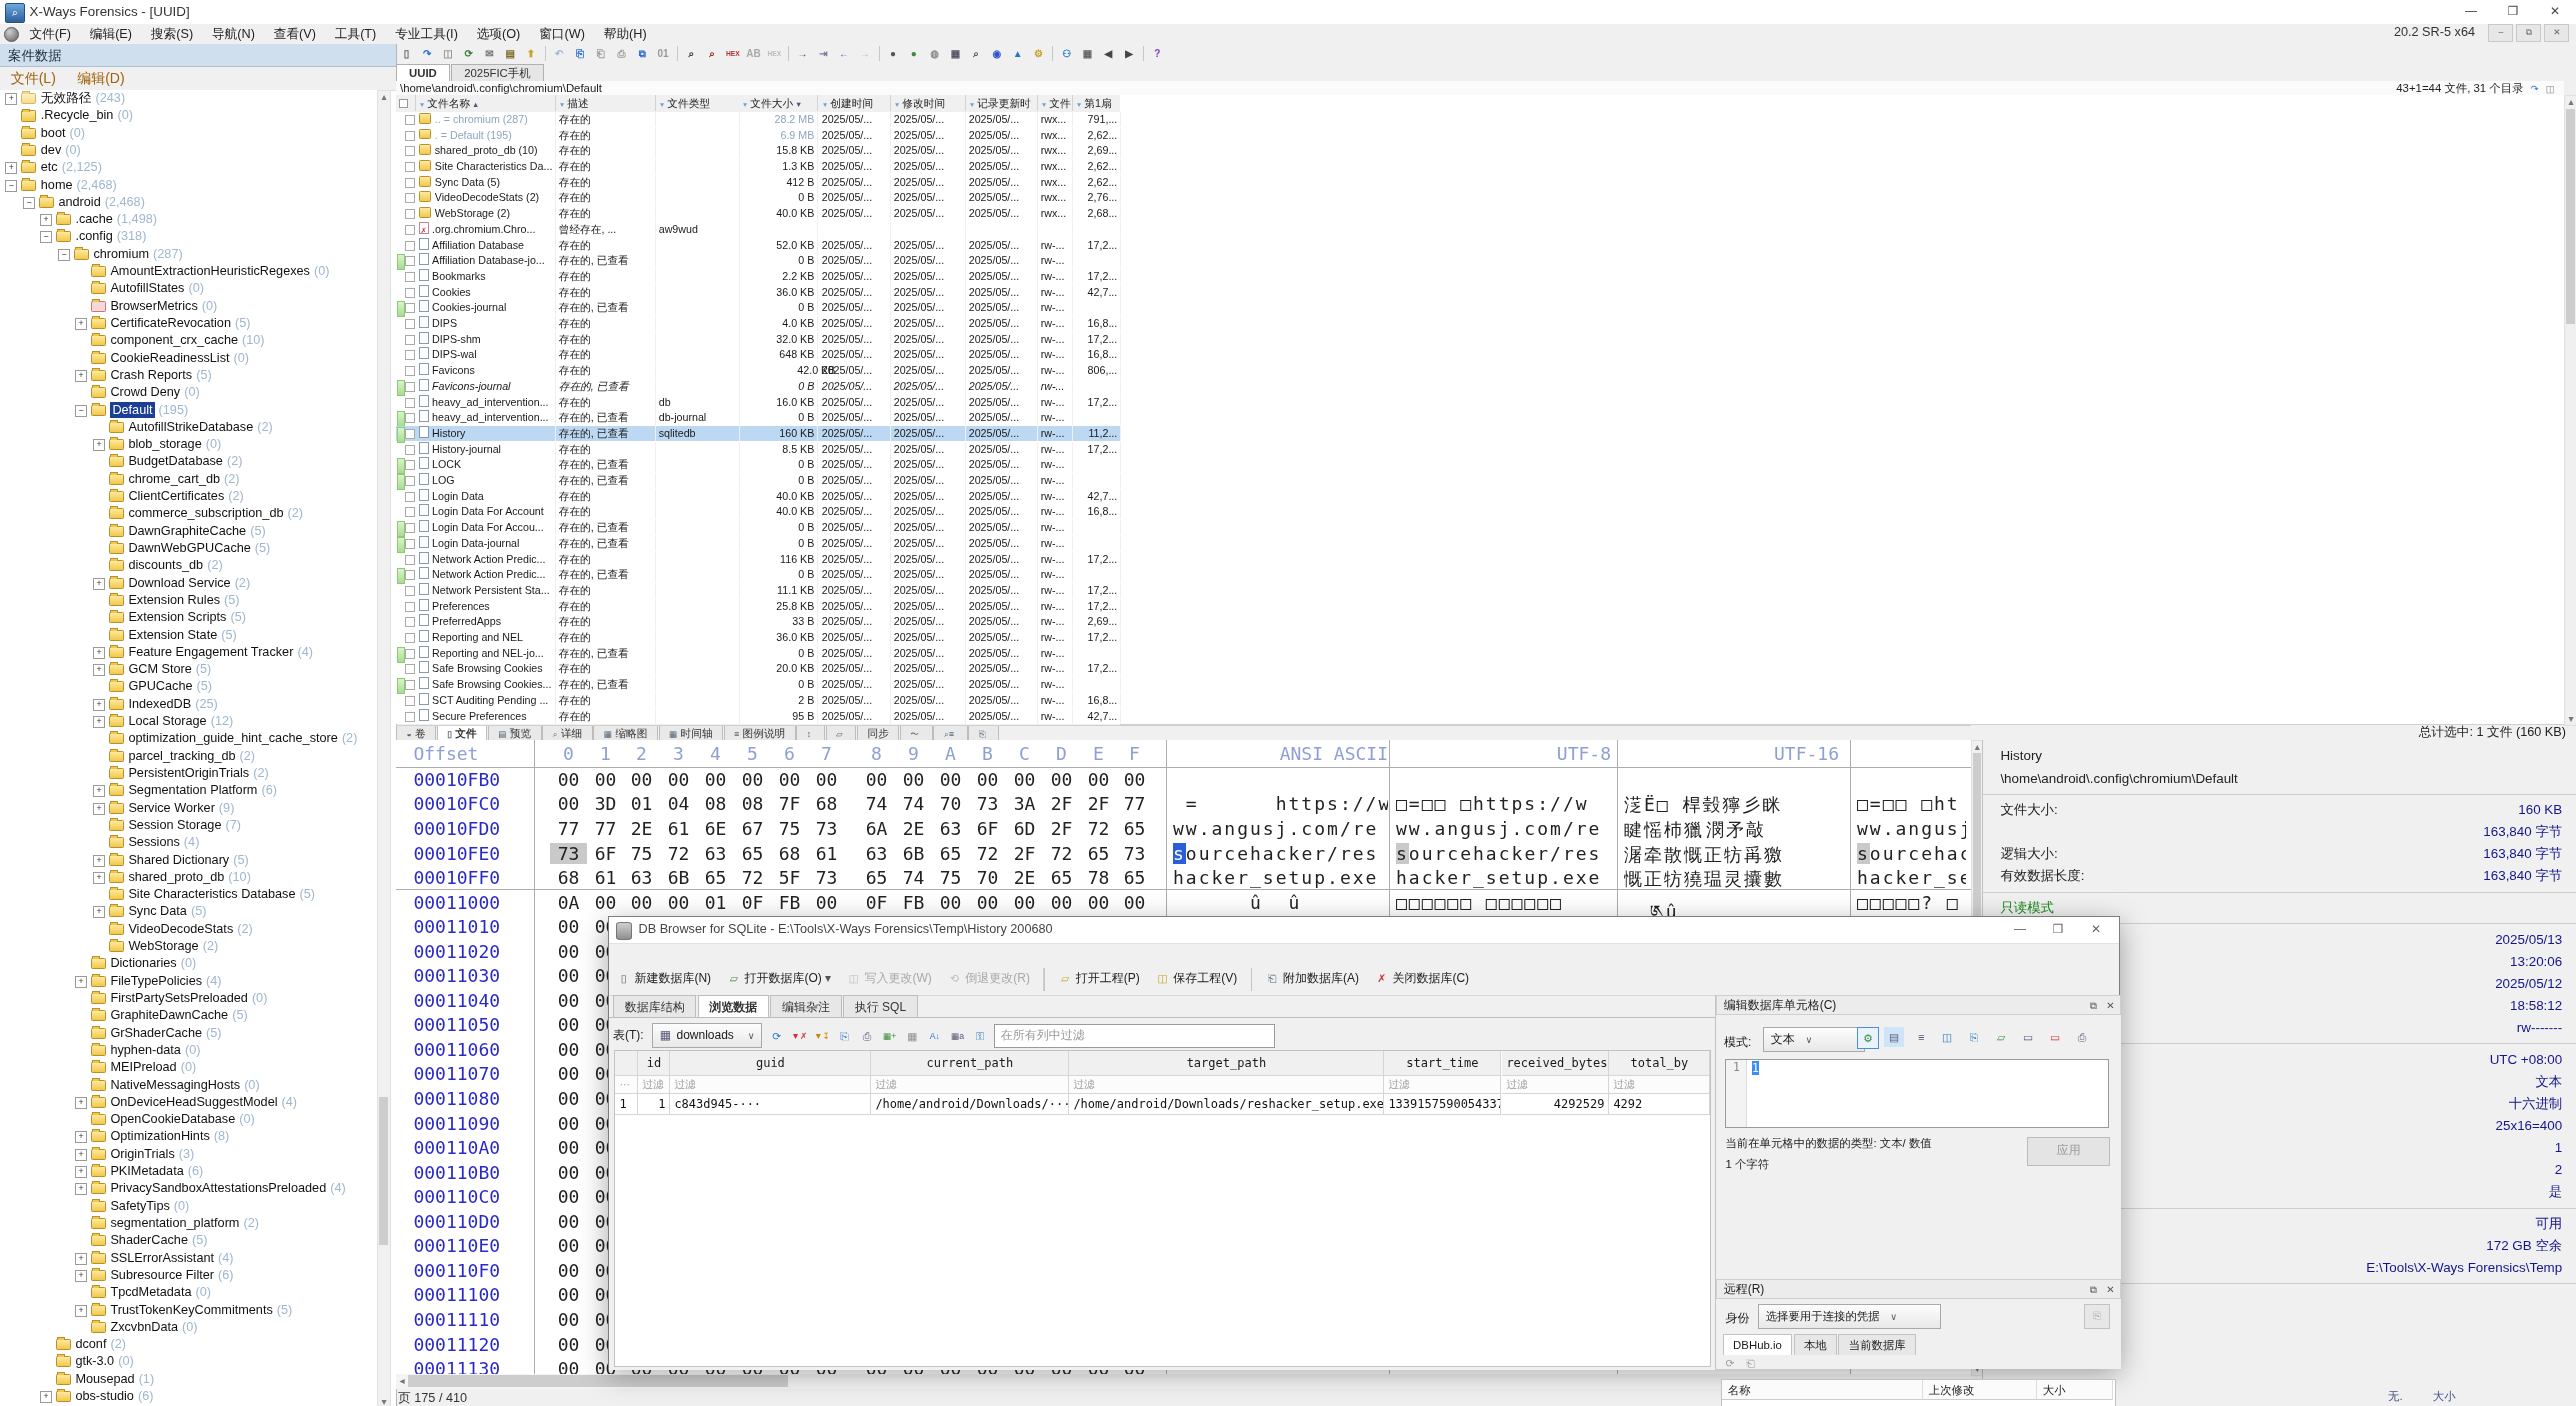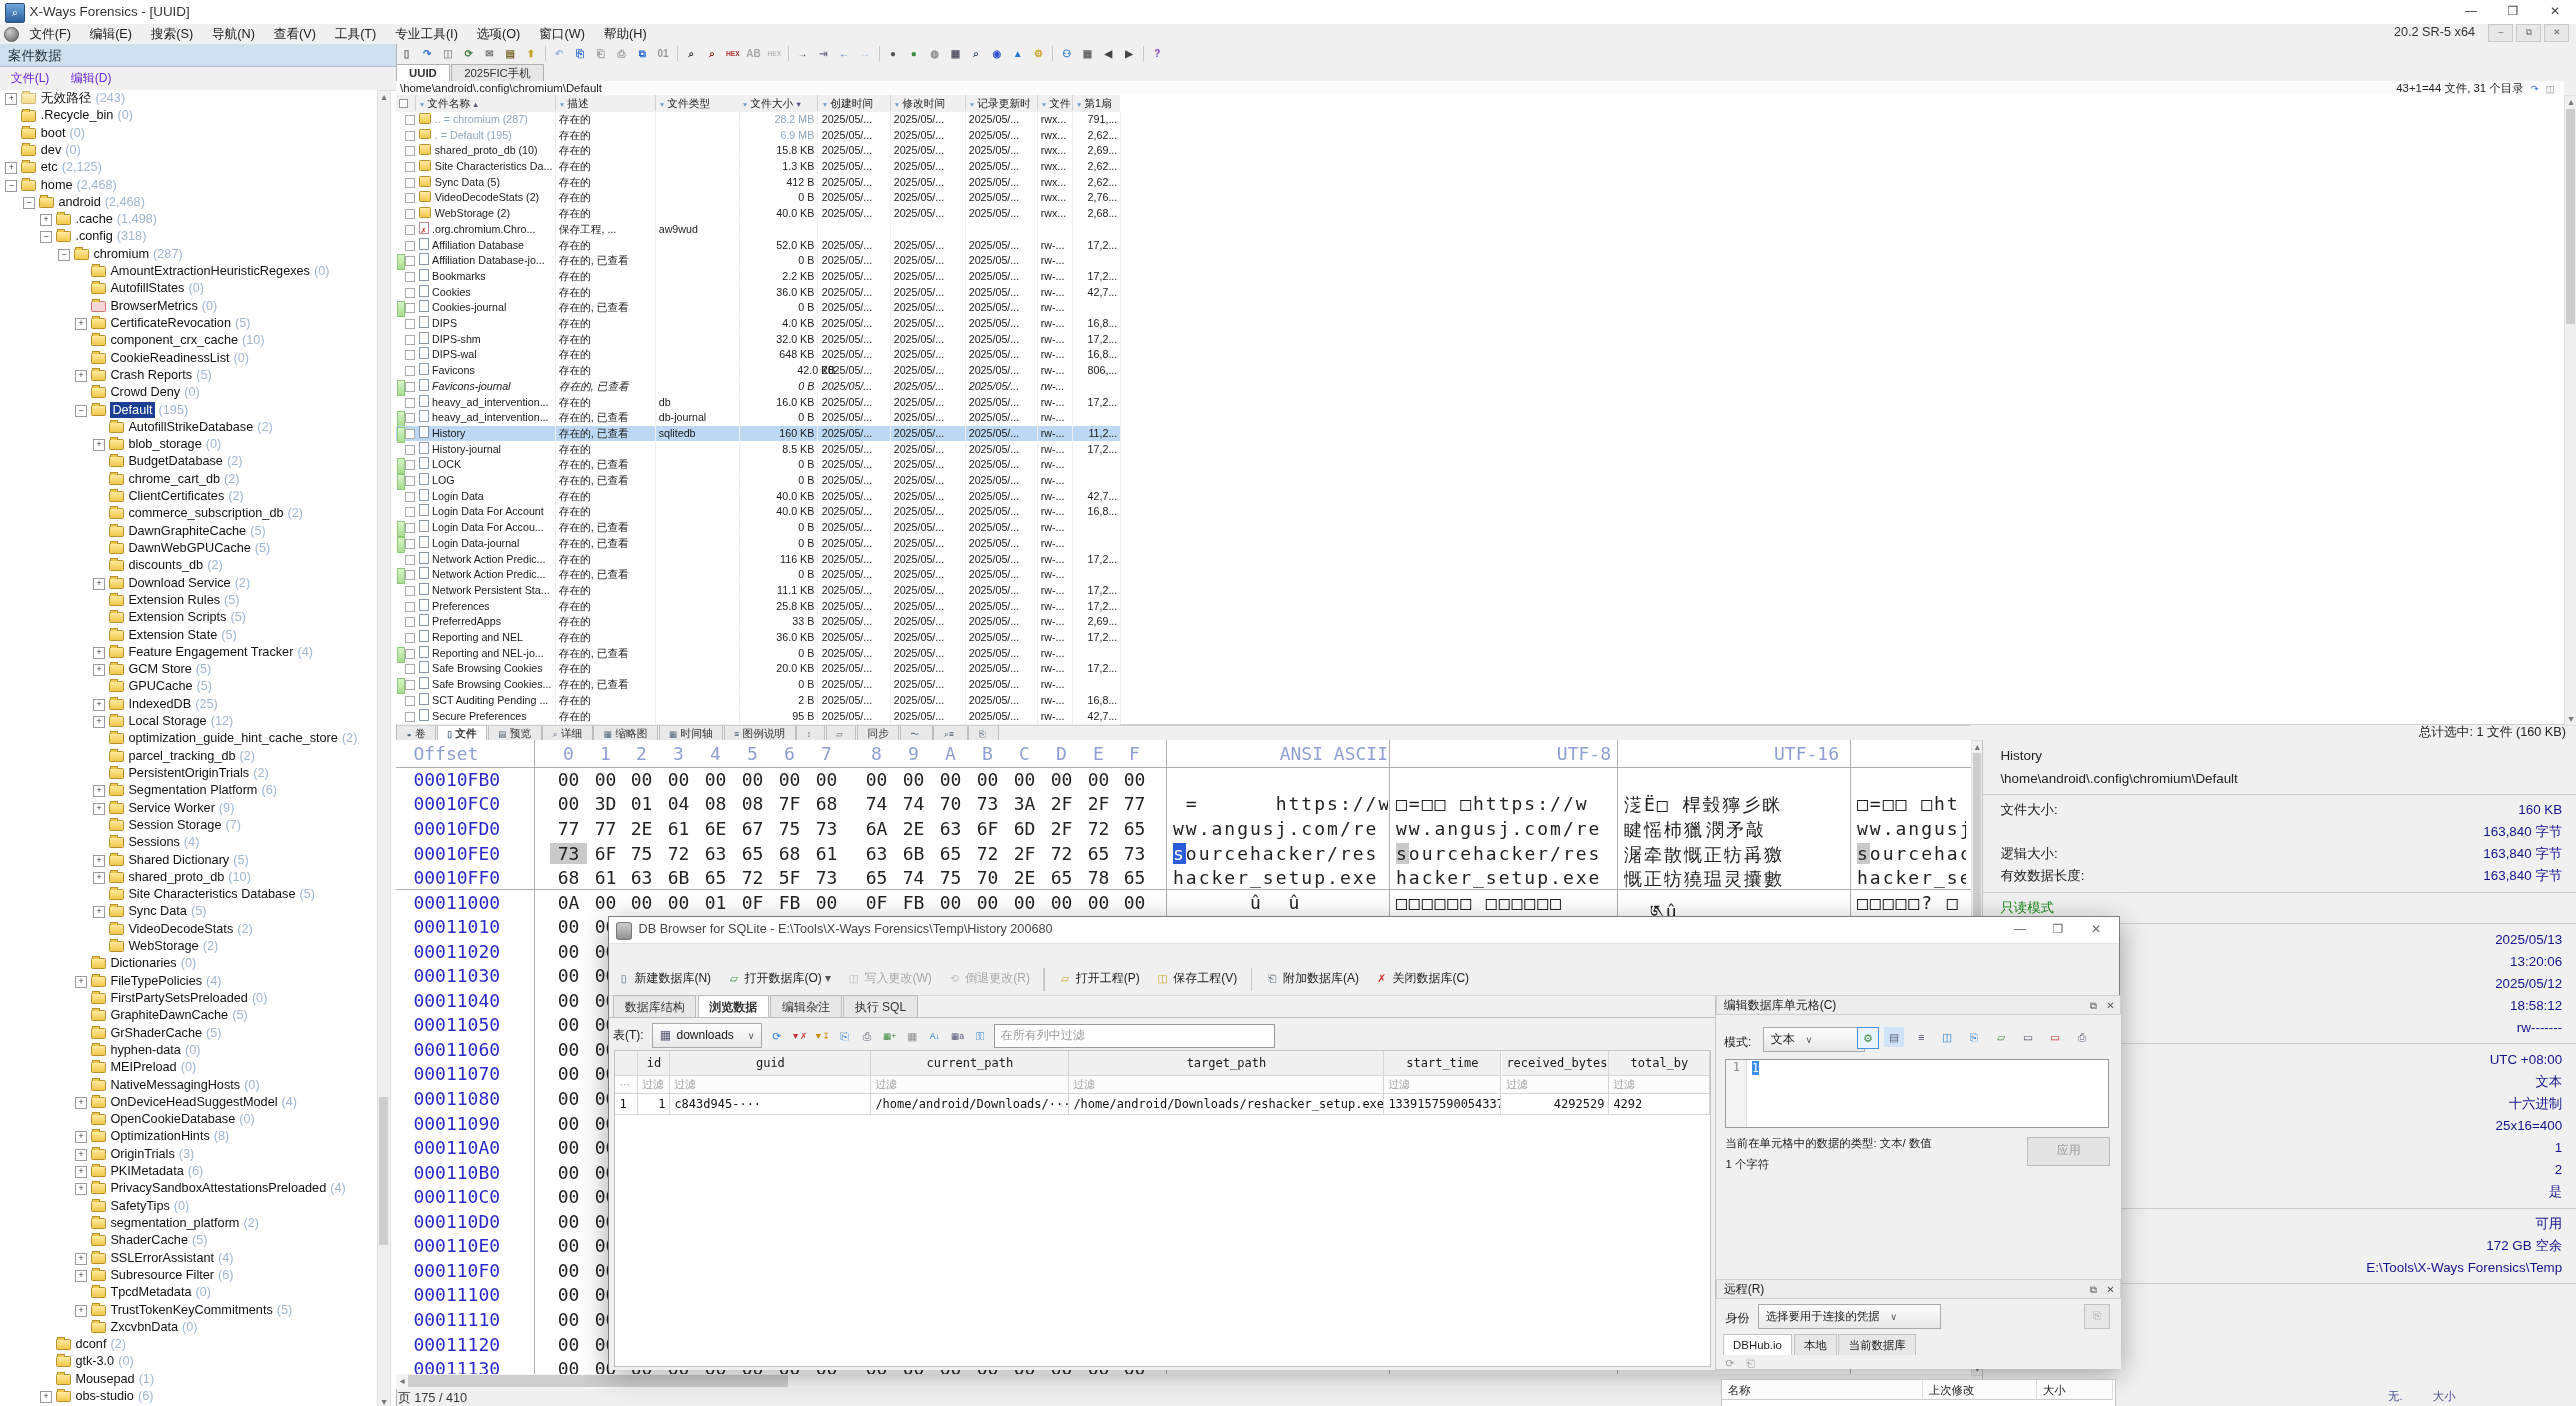--- a/index.html
+++ b/index.html
@@ -23,21 +23,21 @@
   
   #toolbar{left:396px;top:44px;width:2180px;height:19.5px;background:#f0f0f0;border-bottom:0.7px solid #dcdcdc}
   .tbico{display:inline-block;width:17.4px;height:16px;margin:1.3px 0.7px;text-align:center;line-height:16px;
       font-size:10px;font-weight:bold;border:0.7px solid transparent;vertical-align:top;overflow:hidden}
   .tbsep{display:inline-block;width:0.7px;height:14.8px;background:#c8c8c8;margin:2px 3.4px;vertical-align:top}
   
   #casepanel{left:0;top:44px;width:396px;height:1362px;background:#fff;border-right:0.7px solid #b5b5b5}
   #casehdr{left:0;top:0;width:396px;height:23px;background:#cfdfed;border-bottom:0.7px solid #aebfce;
       font-size:13.4px;line-height:23px;padding-left:8px;color:#23303c;box-sizing:border-box}
   #casemenu{left:0;top:23px;width:396px;height:23px;background:#f0f0f0;border-bottom:0.7px solid #ddd;line-height:23px}
-  #casemenu span{font-size:12px;color:#6d28d9;padding:0 10.7px}
+  #casemenu span{font-size:14px;color:#a16207;padding:0 10.7px}
   #tree{left:0;top:46px;width:377px;height:1317px;overflow:hidden;background:#fff}
   .trow{position:absolute;left:0;height:17.4px;white-space:nowrap;font-size:12.7px;line-height:17.4px}
   .texp{display:inline-block;width:10px;height:10px;border:0.7px solid #9a9a9a;background:#fff;color:#333;
       font-size:8.7px;line-height:8.7px;text-align:center;vertical-align:middle;margin-right:4px}
   .texp.none{visibility:hidden}
   .tfold{display:inline-block;width:12.7px;height:9.4px;background:linear-gradient(#ffe9a0,#f0c84a);
       border:0.7px solid #b8912d;border-radius:1.3px;vertical-align:middle;margin-right:4.7px;position:relative}
   .tfold:before{content:"";position:absolute;left:0;top:-2.7px;width:6px;height:2px;
       background:#f0c84a;border:0.7px solid #b8912d;border-bottom:none}
   .tfold.xmark{background:#f6d7d7;border-color:#c77}
@@ -392,21 +392,21 @@
       <span class="fcell r" style="left: 343px; width: 79px;">40.0 KB</span>
       <span class="fcell" style="left: 423px; width: 72px;">2025/05/...</span>
       <span class="fcell" style="left: 495px; width: 75px;">2025/05/...</span>
       <span class="fcell" style="left: 570px; width: 72px;">2025/05/...</span>
       <span class="fcell" style="left: 642px; width: 35px;">rwx...</span>
       <span class="fcell r" style="left: 677px; width: 48px;">2,68...</span>
     </div>
     <div class="frow" style="top: 110px;">
       <span class="fcb"></span>
       <span class="fcell" style="left: 20px; width: 140px;"><span class="fico docx"></span><span>.org.chromium.Chro...</span></span>
-      <span class="fcell" style="left: 160px; width: 100px;">保存工程, ...</span>
+      <span class="fcell" style="left: 160px; width: 100px;">曾经存在, ...</span>
       <span class="fcell" style="left: 260px; width: 84px;">aw9wud</span>
       <span class="fcell r" style="left: 343px; width: 79px;"></span>
       <span class="fcell" style="left: 423px; width: 72px;"></span>
       <span class="fcell" style="left: 495px; width: 75px;"></span>
       <span class="fcell" style="left: 570px; width: 72px;"></span>
       <span class="fcell" style="left: 642px; width: 35px;"></span>
       <span class="fcell r" style="left: 677px; width: 48px;"></span>
     </div>
     <div class="frow" style="top: 126px;">
       <span class="fcb"></span>

